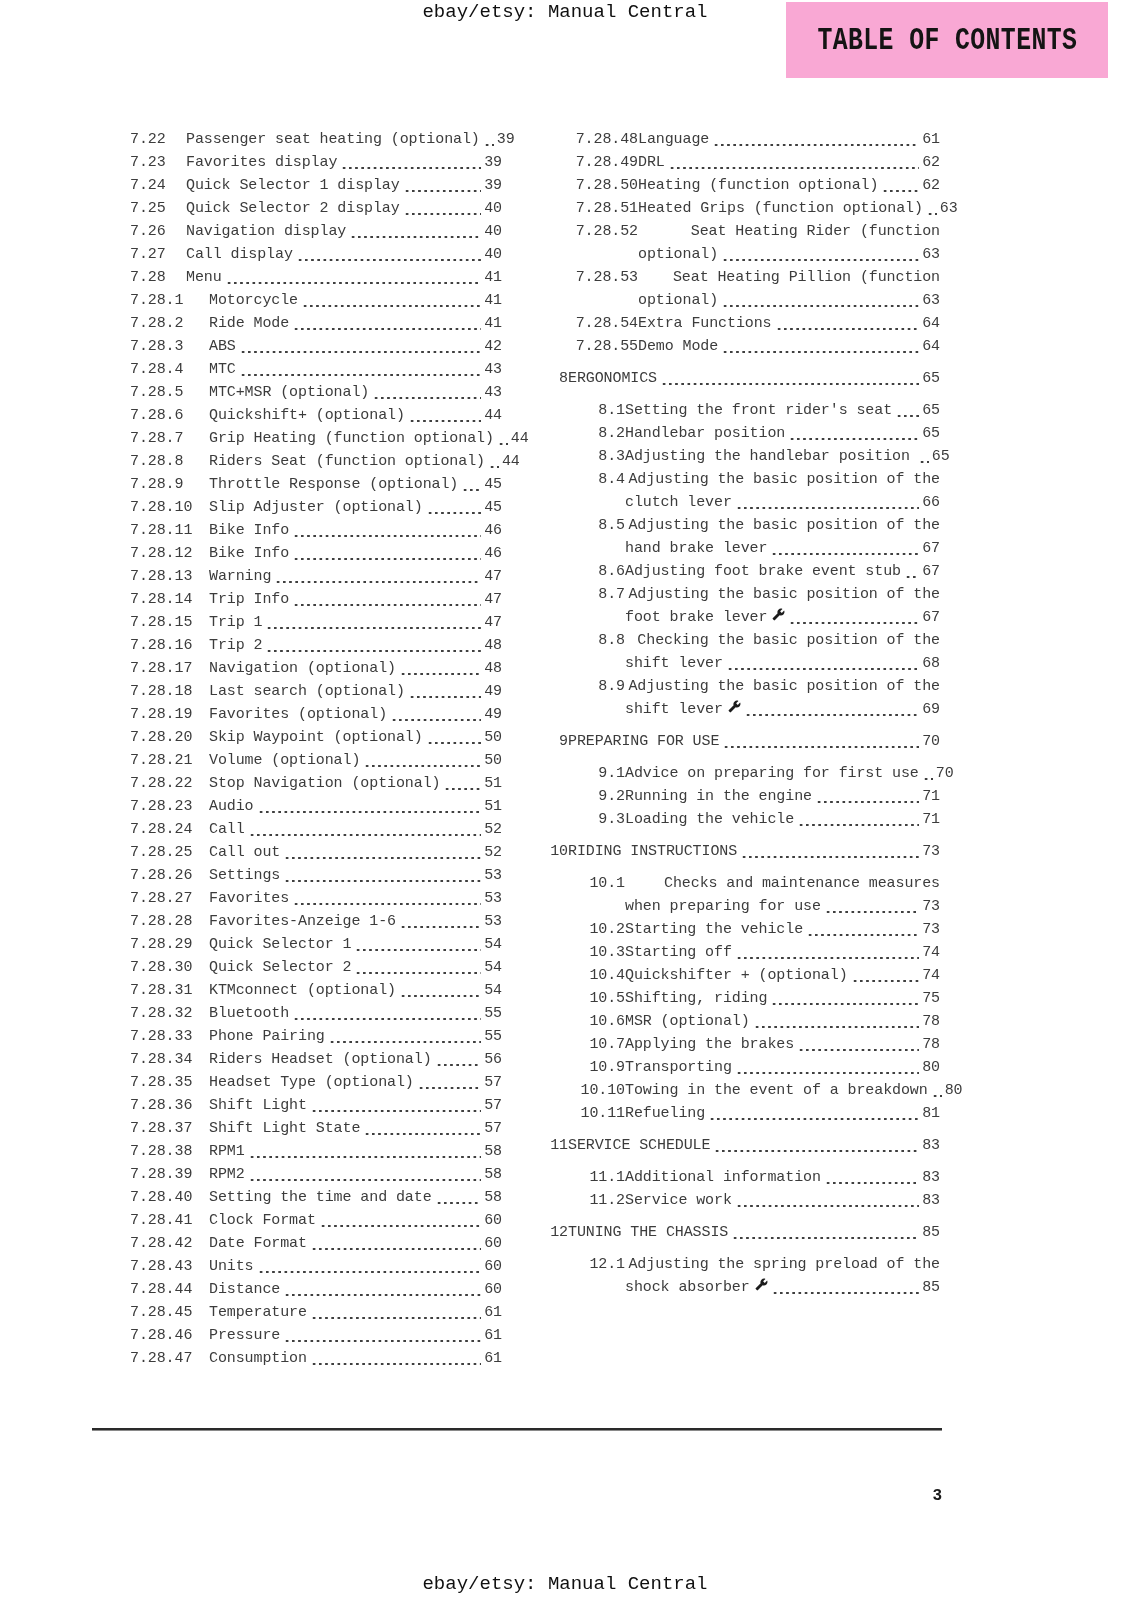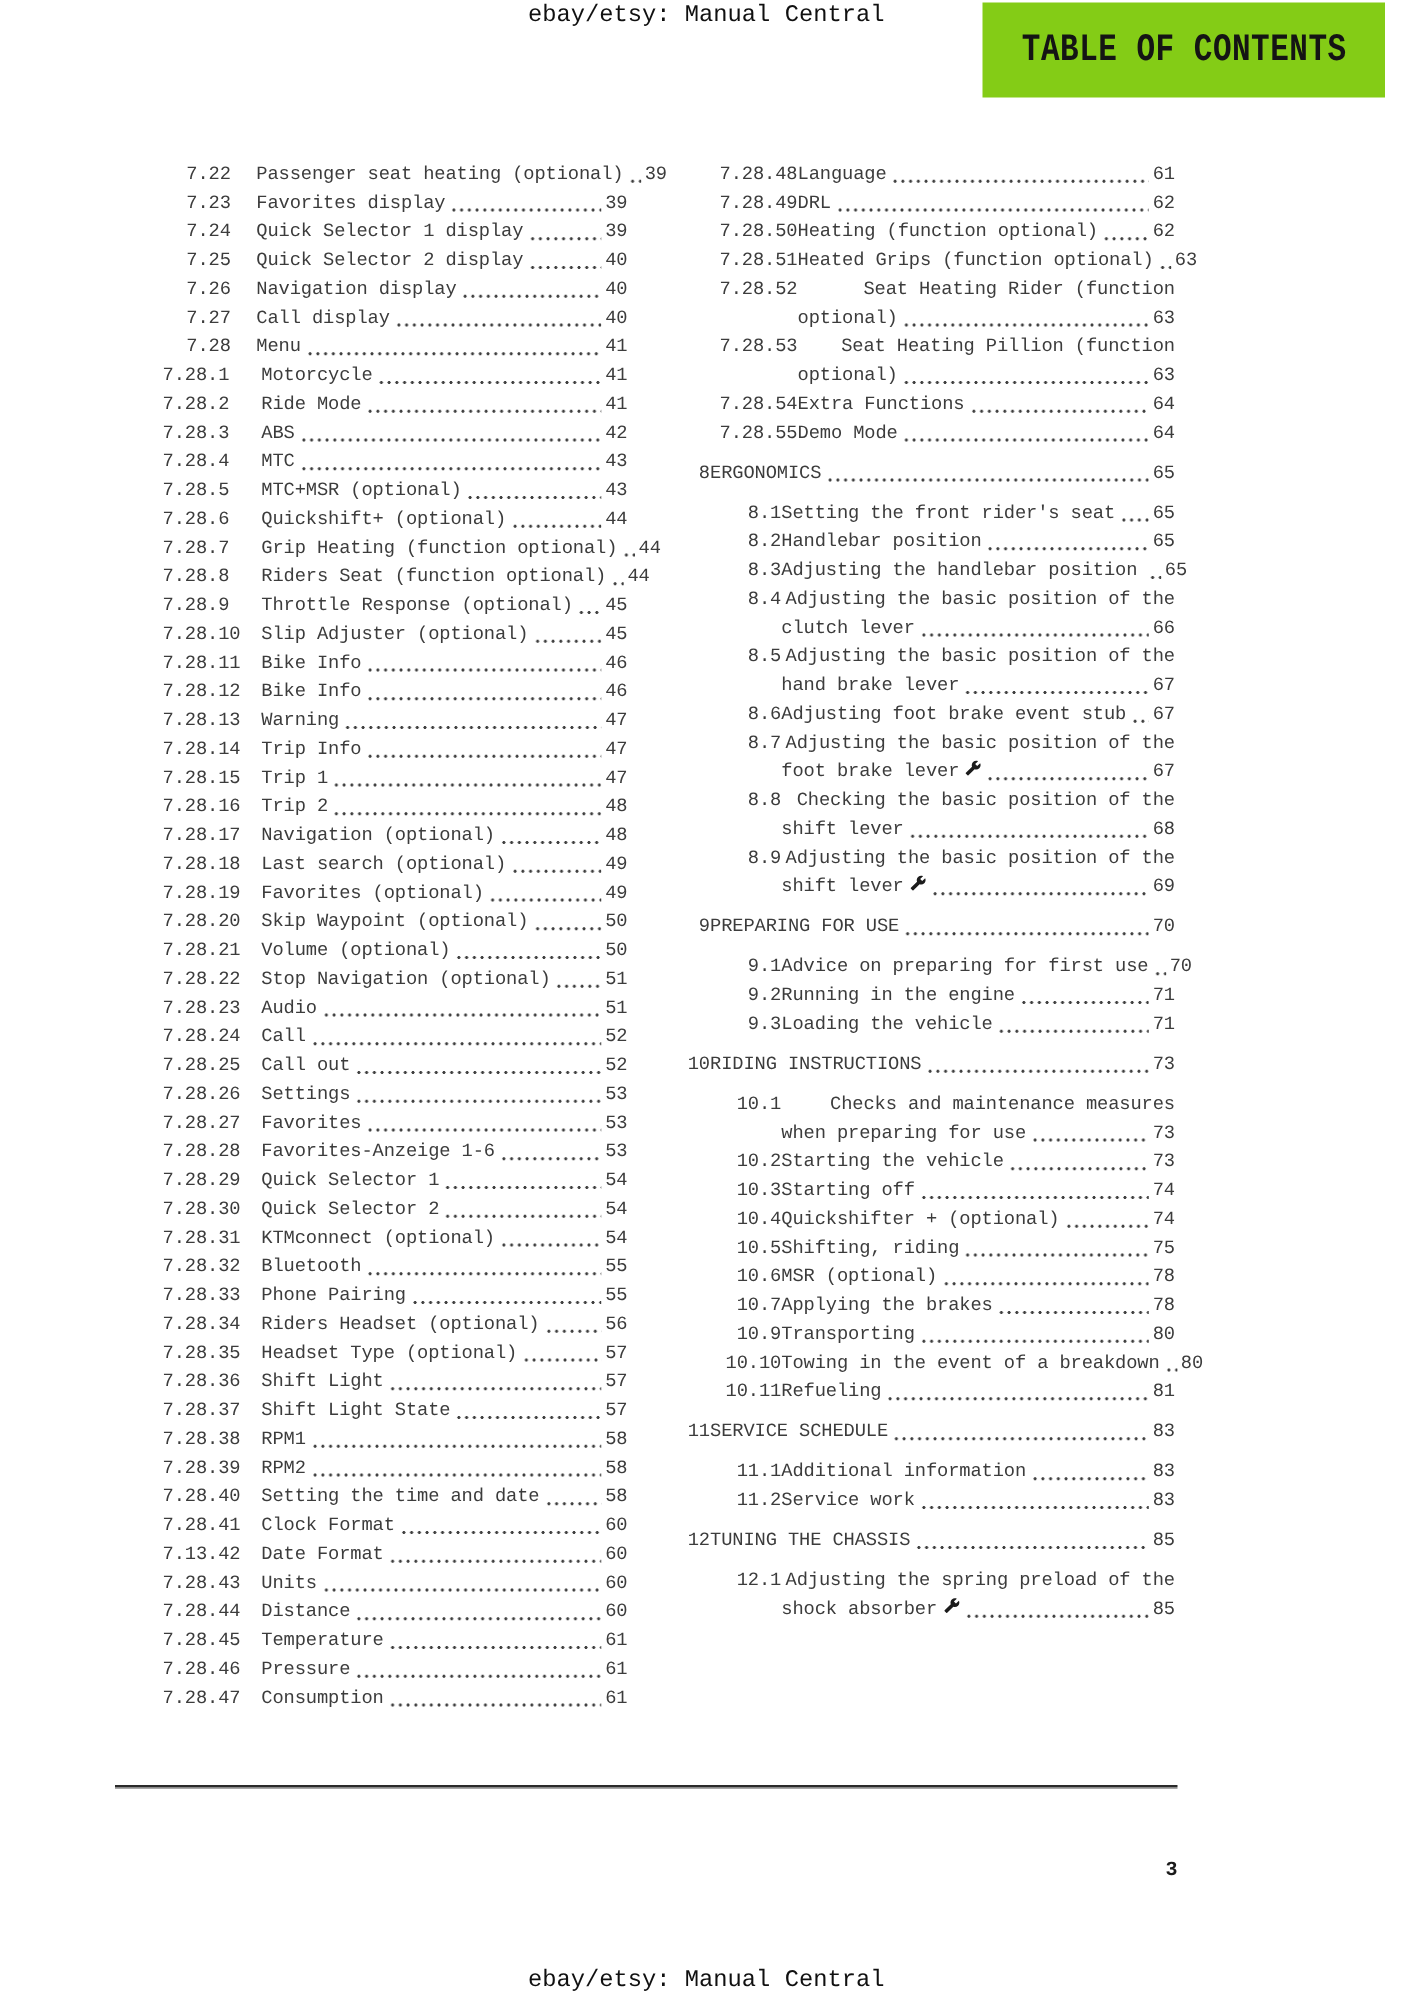--- a/index.html
+++ b/index.html
@@ -7,21 +7,21 @@
     position:relative; width:1130px; height:1600px; background:#ffffff;
     font-family:Liberation Mono, monospace; color:#3c3c3c; overflow:hidden;
   }
   
   #header-site {
     position:absolute; top:1px; left:0; width:1130px; text-align:center;
     font-size:19px; color:#101010;
   }
   #toc-banner {
     position:absolute; top:2px; left:786px; width:322px; height:76px;
-    background:#84cc16; display:flex; align-items:center; justify-content:center;
+    background:#f9a8d4; display:flex; align-items:center; justify-content:center;
   }
   #toc-banner .banner-text {
     font-size:31px; font-weight:700; color:#141414; white-space:nowrap;
     transform:scaleX(0.80); letter-spacing:0.5px;
   }
   
   .toc-col { position:absolute; top:128px; font-size:15px; line-height:23px; letter-spacing:-0.1px; }
   #col-left  { left:130px; width:372px; }
   #col-right { left:522px; width:418px;text-align:right; }
   .row { display:flex; align-items:baseline; }
@@ -30,21 +30,21 @@
   .cont-line { display:block; }
   .last-line { display:flex; align-items:baseline; }
   .last-line .ttl { flex:none; white-space:nowrap; }
   .leader {
     flex:1; min-width:10px; height:4px; align-self:flex-end; margin:0 3px 4px 4px;
     background-image:radial-gradient(circle, #3f3f3f 1.05px, rgba(0,0,0,0) 1.45px);
     background-size:6.2px 4px; background-repeat:repeat-x; background-position:left bottom;
   }
   .page { flex:none; }
   
-  #col-left .h2 .num { width:56px;margin-left:19px; }
+  #col-left .h2 .num { width:56px; }
   #col-left .h3 .num { width:79px; }
   #col-right .h3 { padding-left:42px; }
   #col-right .h3 .num { width:74px; }
   #col-right .h2 { padding-left:50px; }
   #col-right .h2 .num { width:53px; }
   .h1 { margin:9px 0; }
   #col-right .h1 .num { width:46px; }
   .wrench { width:13px; height:13px; margin-left:5px; fill:#1c1c1c; vertical-align:-1px; }
   
   #footer-rule {
@@ -546,21 +546,21 @@
         <span class="num">7.28.41</span>
         <span class="body">
           <span class="last-line">
             <span class="ttl">Clock Format</span>
             <span class="leader"></span>
             <span class="page">60</span>
           </span>
         </span>
       </div>
       <div class="row h3">
-        <span class="num">7.13.42</span>
+        <span class="num">7.28.42</span>
         <span class="body">
           <span class="last-line">
             <span class="ttl">Date Format</span>
             <span class="leader"></span>
             <span class="page">60</span>
           </span>
         </span>
       </div>
       <div class="row h3">
         <span class="num">7.28.43</span>

